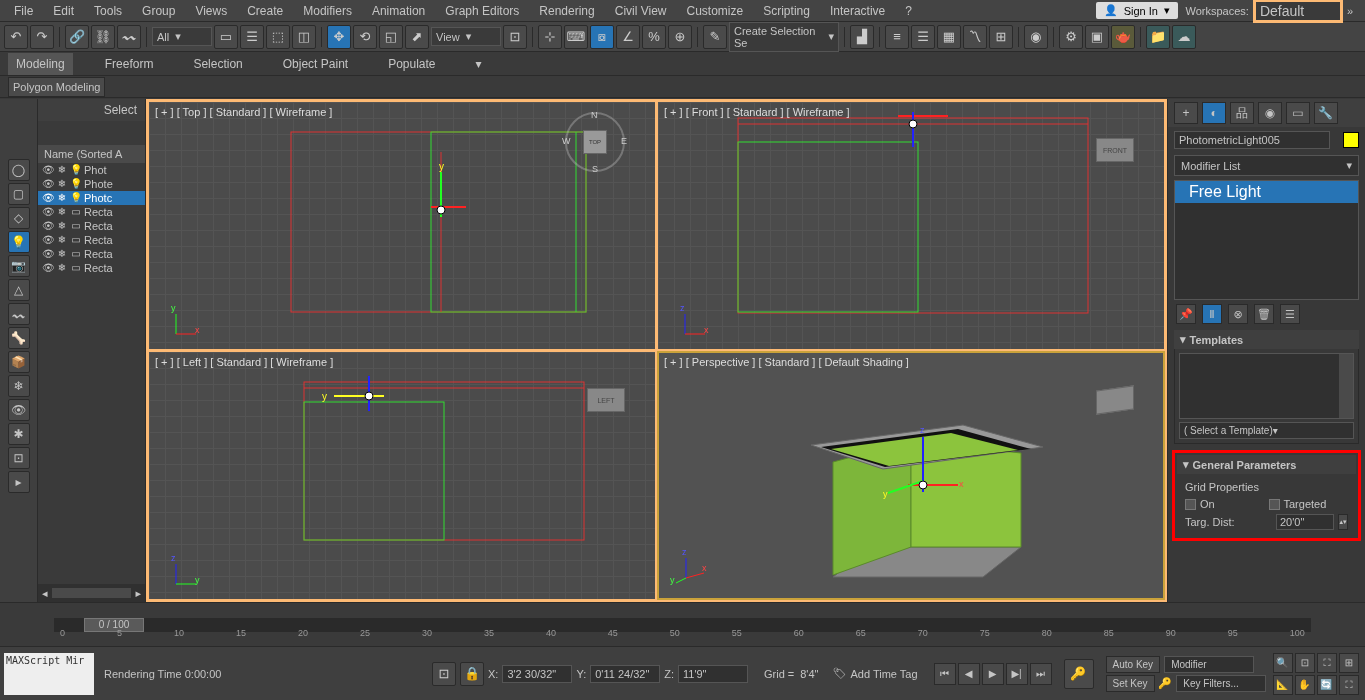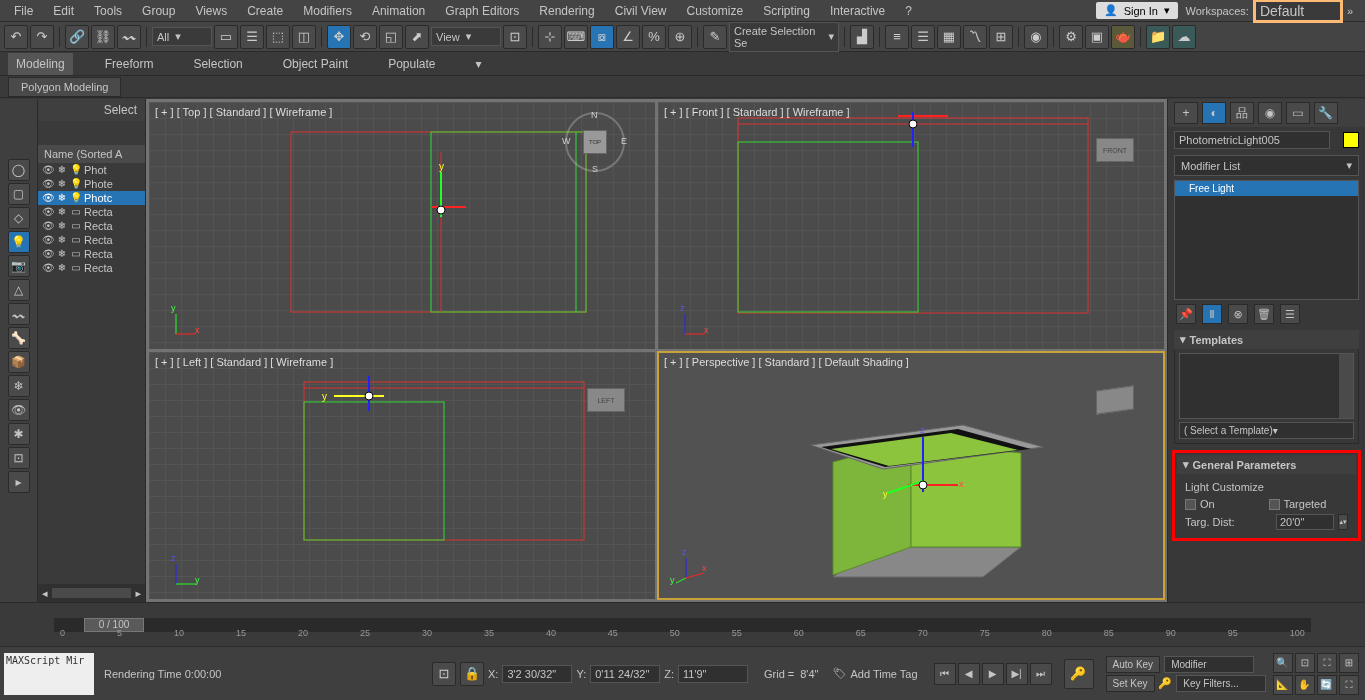--- a/index.html
+++ b/index.html
@@ -11,46 +11,46 @@
 .workspaces input{background:#3a3a3a;border:3px solid #fdba74;color:#c5c5c5;padding:1px 4px;width:90px;font-size:14px}
 .toolbar{height:30px;background:#444;border-bottom:1px solid #2a2a2a;display:flex;align-items:center;padding:0 4px;gap:2px}
 .tbtn{width:24px;height:24px;background:#4a4a4a;border:1px solid #2a2a2a;display:flex;align-items:center;justify-content:center;font-size:13px;color:#ccc;border-radius:2px}
 .tbtn.active{background:#2774b5}
 .tsep{width:1px;height:20px;background:#2a2a2a;margin:0 3px}
 .tdrop{background:#3a3a3a;border:1px solid #555;color:#c5c5c5;padding:2px 4px;font-size:11px;display:flex;align-items:center;gap:6px}
 .ribbon{height:24px;background:#3a3a3a;border-bottom:1px solid #2a2a2a;display:flex;align-items:center;padding-left:8px;gap:24px}
 .ribbon .tab{padding:4px 8px;font-size:12px}
 .ribbon .tab.active{background:#555}
 .subribbon{height:22px;background:#3a3a3a;border-bottom:1px solid #2a2a2a;padding-left:8px;display:flex;align-items:center}
-.subribbon .btn{background:#4a4a4a;padding:3px 12px;font-size:11px;border:1px solid #2a2a2a}
+.subribbon .btn{background:#4a4a4a;padding:3px 4px;font-size:11px;border:1px solid #2a2a2a}
 .main{position:absolute;top:99px;left:0;right:0;bottom:98px;display:flex}
 .leftcol{width:38px;background:#3f3f3f;border-right:1px solid #2a2a2a;display:flex;flex-direction:column;align-items:center;padding-top:60px;gap:2px}
 .leftcol .ib{width:22px;height:22px;background:#4a4a4a;border:1px solid #2a2a2a;border-radius:2px;display:flex;align-items:center;justify-content:center;font-size:12px}
 .leftcol .ib.active{background:#2774b5}
 .scene{width:108px;background:#3a3a3a;border-right:1px solid #2a2a2a;display:flex;flex-direction:column}
 .scene-title{padding:4px 8px;background:#3f3f3f;text-align:right;font-size:12px}
 .scene-header{background:#4a4a4a;padding:3px 6px;font-size:11px;white-space:nowrap;overflow:hidden}
 .scene-list{flex:1;overflow:hidden}
 .scene-item{display:flex;align-items:center;gap:2px;padding:1px 4px;font-size:11px;white-space:nowrap;overflow:hidden}
 .scene-item.sel{background:#2774b5;color:#fff}
 .scene-item .ic{width:12px;height:12px;display:inline-block;text-align:center;font-size:10px}
-.viewports{flex:1;display:grid;grid-template-columns:1fr 1fr;grid-template-rows:1fr 1fr;gap:3px;background:#737373;padding:3px;position:relative}
+.viewports{flex:1;display:grid;grid-template-columns:1fr 1fr;grid-template-rows:1fr 1fr;gap:3px;background:#fdba74;padding:3px;position:relative}
 .vp{background:#4b4b4b;position:relative;overflow:hidden;background-image:linear-gradient(#545454 1px,transparent 1px),linear-gradient(90deg,#545454 1px,transparent 1px);background-size:16px 16px}
 .vp.active{outline:2px solid #caa23a;outline-offset:-1px}
 .vp-label{position:absolute;top:4px;left:6px;font-size:11px;color:#ddd;z-index:5}
 .vp-label span{cursor:default}
 .rightpanel{width:198px;background:#383838;border-left:1px solid #2a2a2a;display:flex;flex-direction:column;overflow:hidden}
 .rp-tabs{height:28px;background:#3f3f3f;display:flex;align-items:center;gap:4px;padding:0 6px}
 .rp-tabs .t{width:24px;height:22px;background:#4a4a4a;border:1px solid #2a2a2a;display:flex;align-items:center;justify-content:center;font-size:12px}
 .rp-name{display:flex;align-items:center;padding:4px 6px;gap:13px}
 .rp-name input{flex:1;background:#303030;border:1px solid #555;color:#c5c5c5;padding:2px 4px;font-size:11px}
 .rp-color{width:16px;height:16px;background:#ffff00;border:1px solid #000}
 .rp-drop{margin:2px 6px;background:#303030;border:1px solid #555;padding:3px 6px;font-size:11px;display:flex;justify-content:space-between;align-items:center}
 .rp-stack{margin:2px 6px;height:120px;background:#303030;border:1px solid #555}
-.rp-stack .sel{background:#2774b5;color:#fff;padding:2px 14px;font-size:10px}
+.rp-stack .sel{background:#2774b5;color:#fff;padding:2px 14px;font-size:16px}
 .rp-tools{height:24px;display:flex;align-items:center;gap:6px;padding:0 8px}
 .rp-tools .tb{width:20px;height:20px;background:#4a4a4a;border:1px solid #2a2a2a;display:flex;align-items:center;justify-content:center;font-size:11px}
 .rollout{margin:4px 6px}
 .rollout-head{background:#3f3f3f;padding:3px 6px;font-size:11px;font-weight:bold;display:flex;align-items:center;gap:4px}
 .rollout-body{background:#383838;border:1px solid #2a2a2a;border-top:none;padding:4px}
 .templates-box{height:66px;background:#303030;border:1px solid #555;margin-bottom:3px;position:relative}
 .templates-box .sb{position:absolute;right:0;top:0;bottom:0;width:14px;background:#4a4a4a}
 .rp-sel{background:#303030;border:1px solid #555;padding:2px 4px;font-size:10px;display:flex;justify-content:flex-start;align-items:center}
 .highlight{border:3px solid #ff0000;padding:2px;margin:2px 4px}
 .gp-row{display:flex;align-items:center;gap:4px;padding:2px 0;font-size:11px}
@@ -424,21 +424,21 @@
           </div>
       </div>
     </div>
 
     <div class="highlight">
       <div class="rollout-head">
           <span>▾</span>
           <span>General Parameters</span>
         </div>
       <div style="padding:4px 8px">
-        <div style="font-size:11px;margin:3px 0">Light Customize</div>
+        <div style="font-size:11px;margin:3px 0">Grid Properties</div>
         <div class="gp-row">
           <div style="flex:1;display:flex;align-items:center;gap:4px">
               <div class="chk"></div>
               <span>On</span>
             </div>
           <div style="flex:1;display:flex;align-items:center;gap:4px">
               <div class="chk"></div>
               <span>Targeted</span>
             </div>
         </div>

